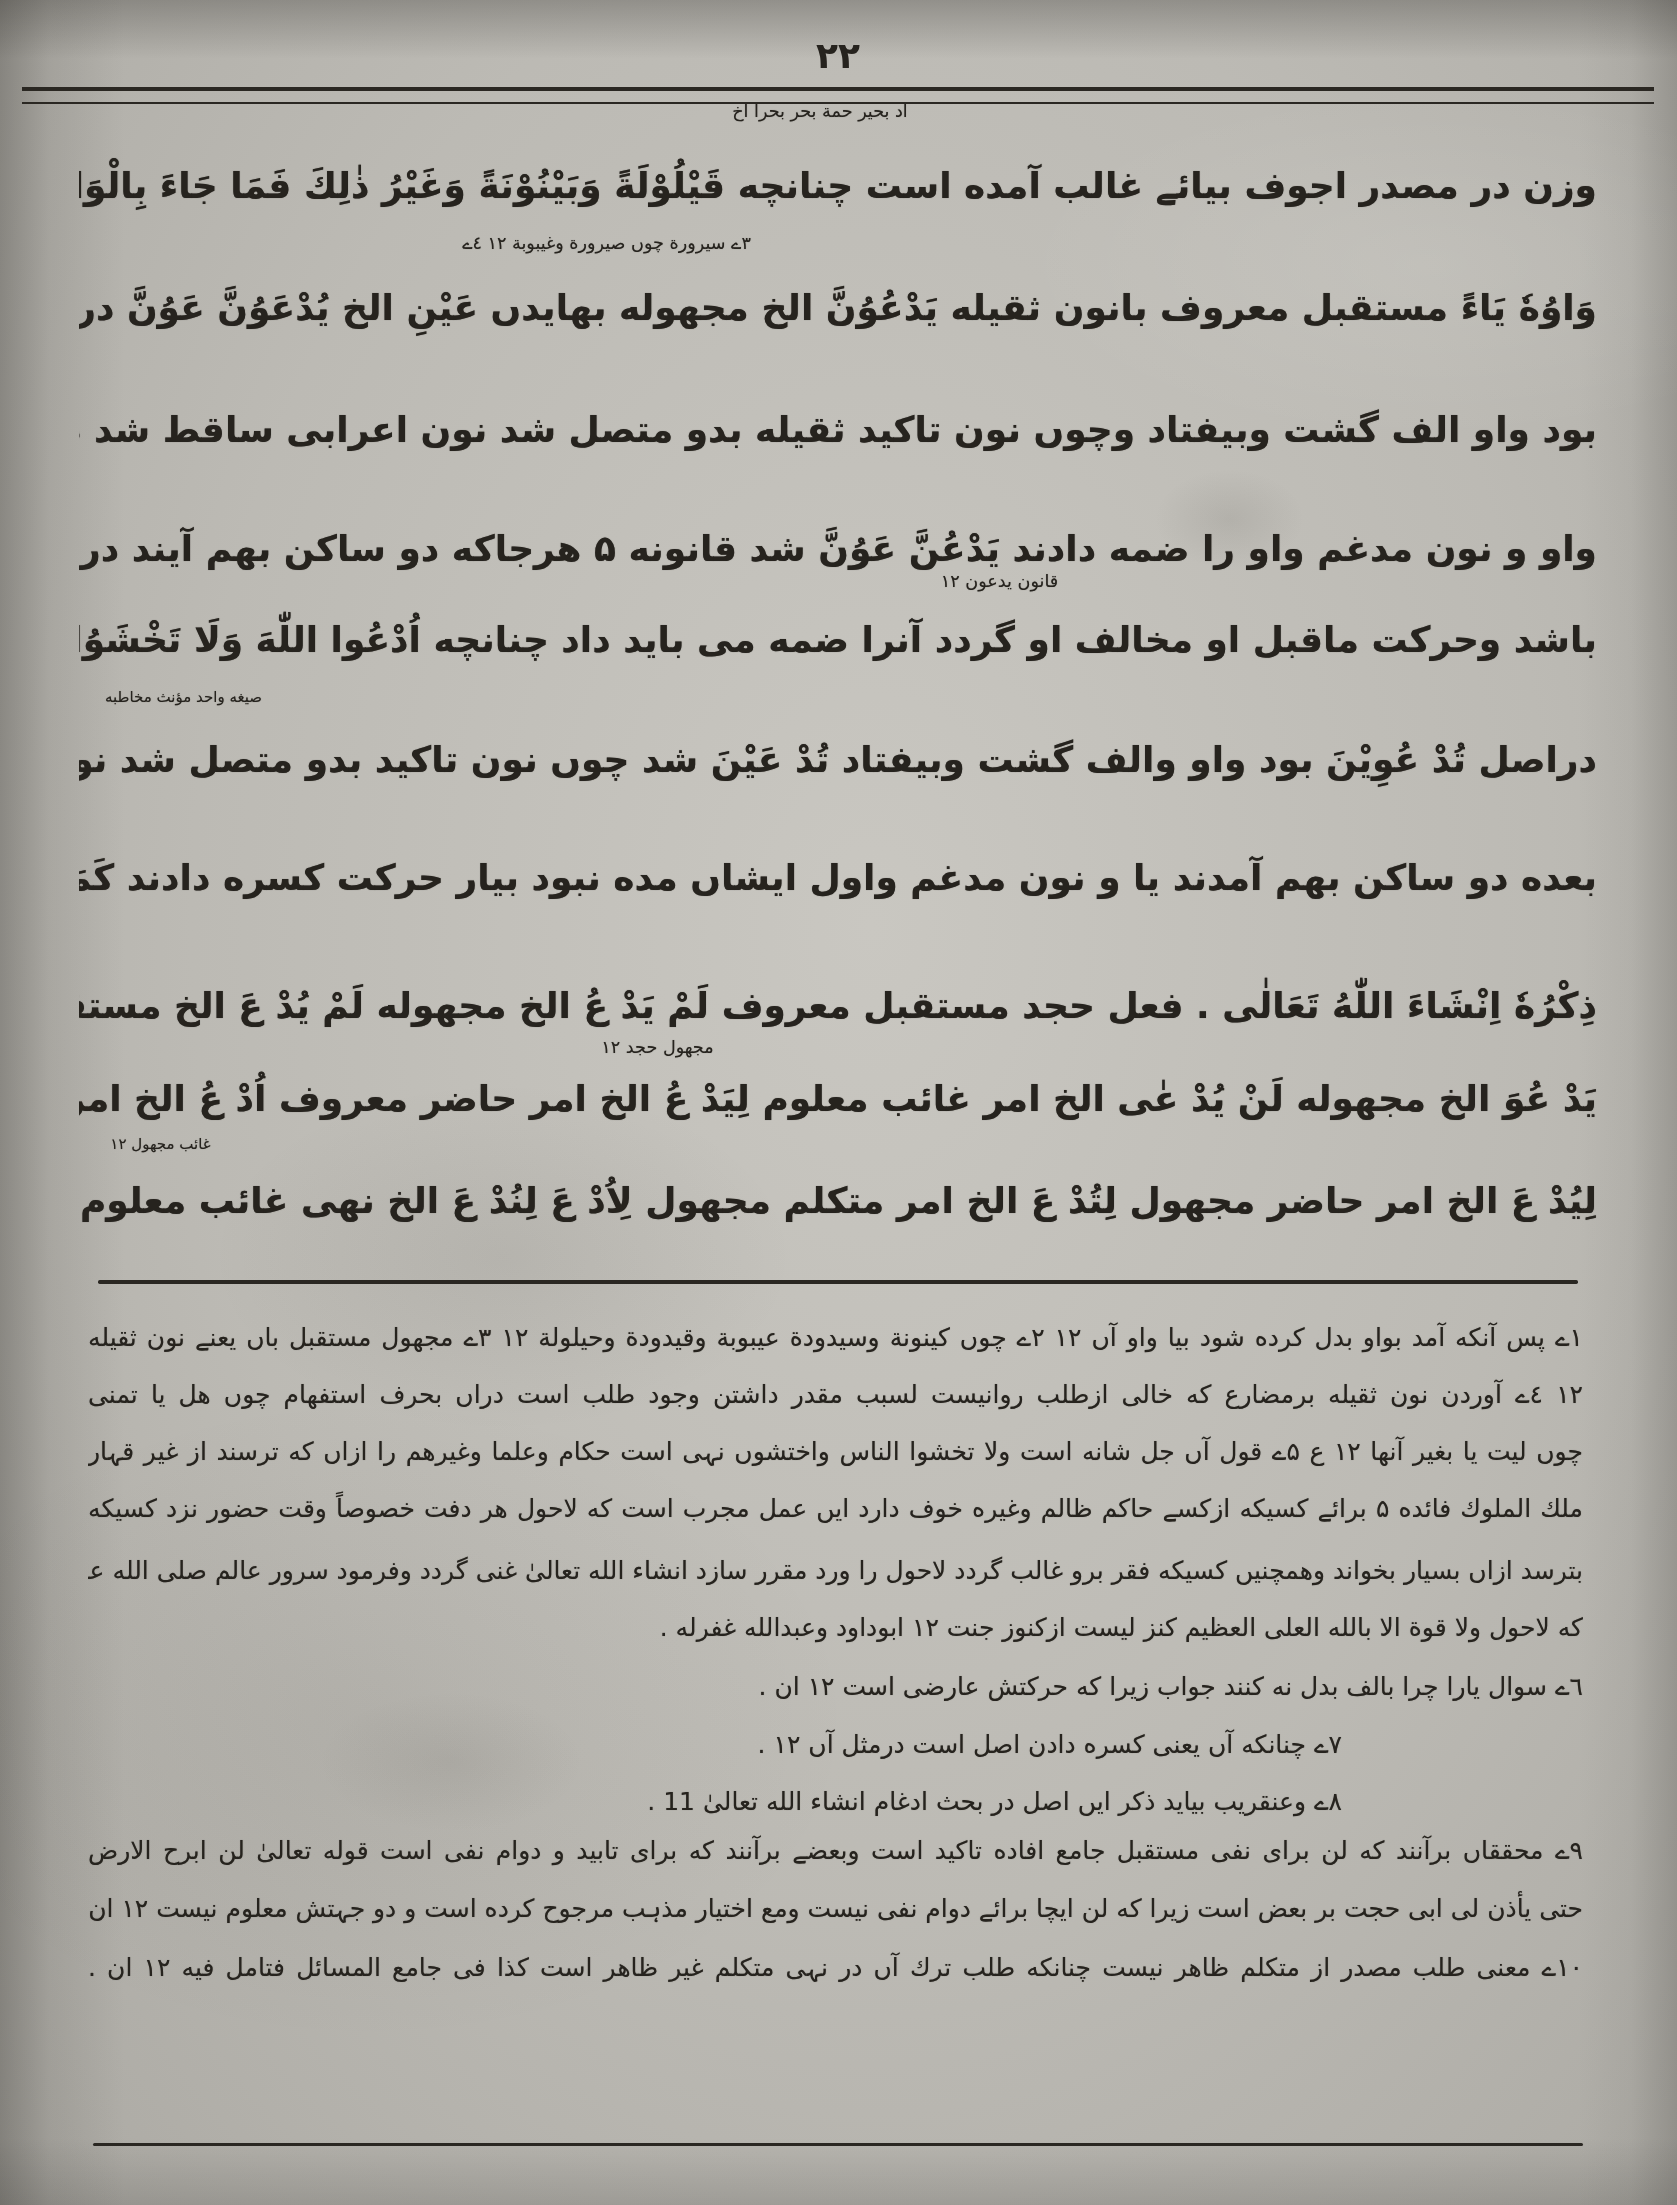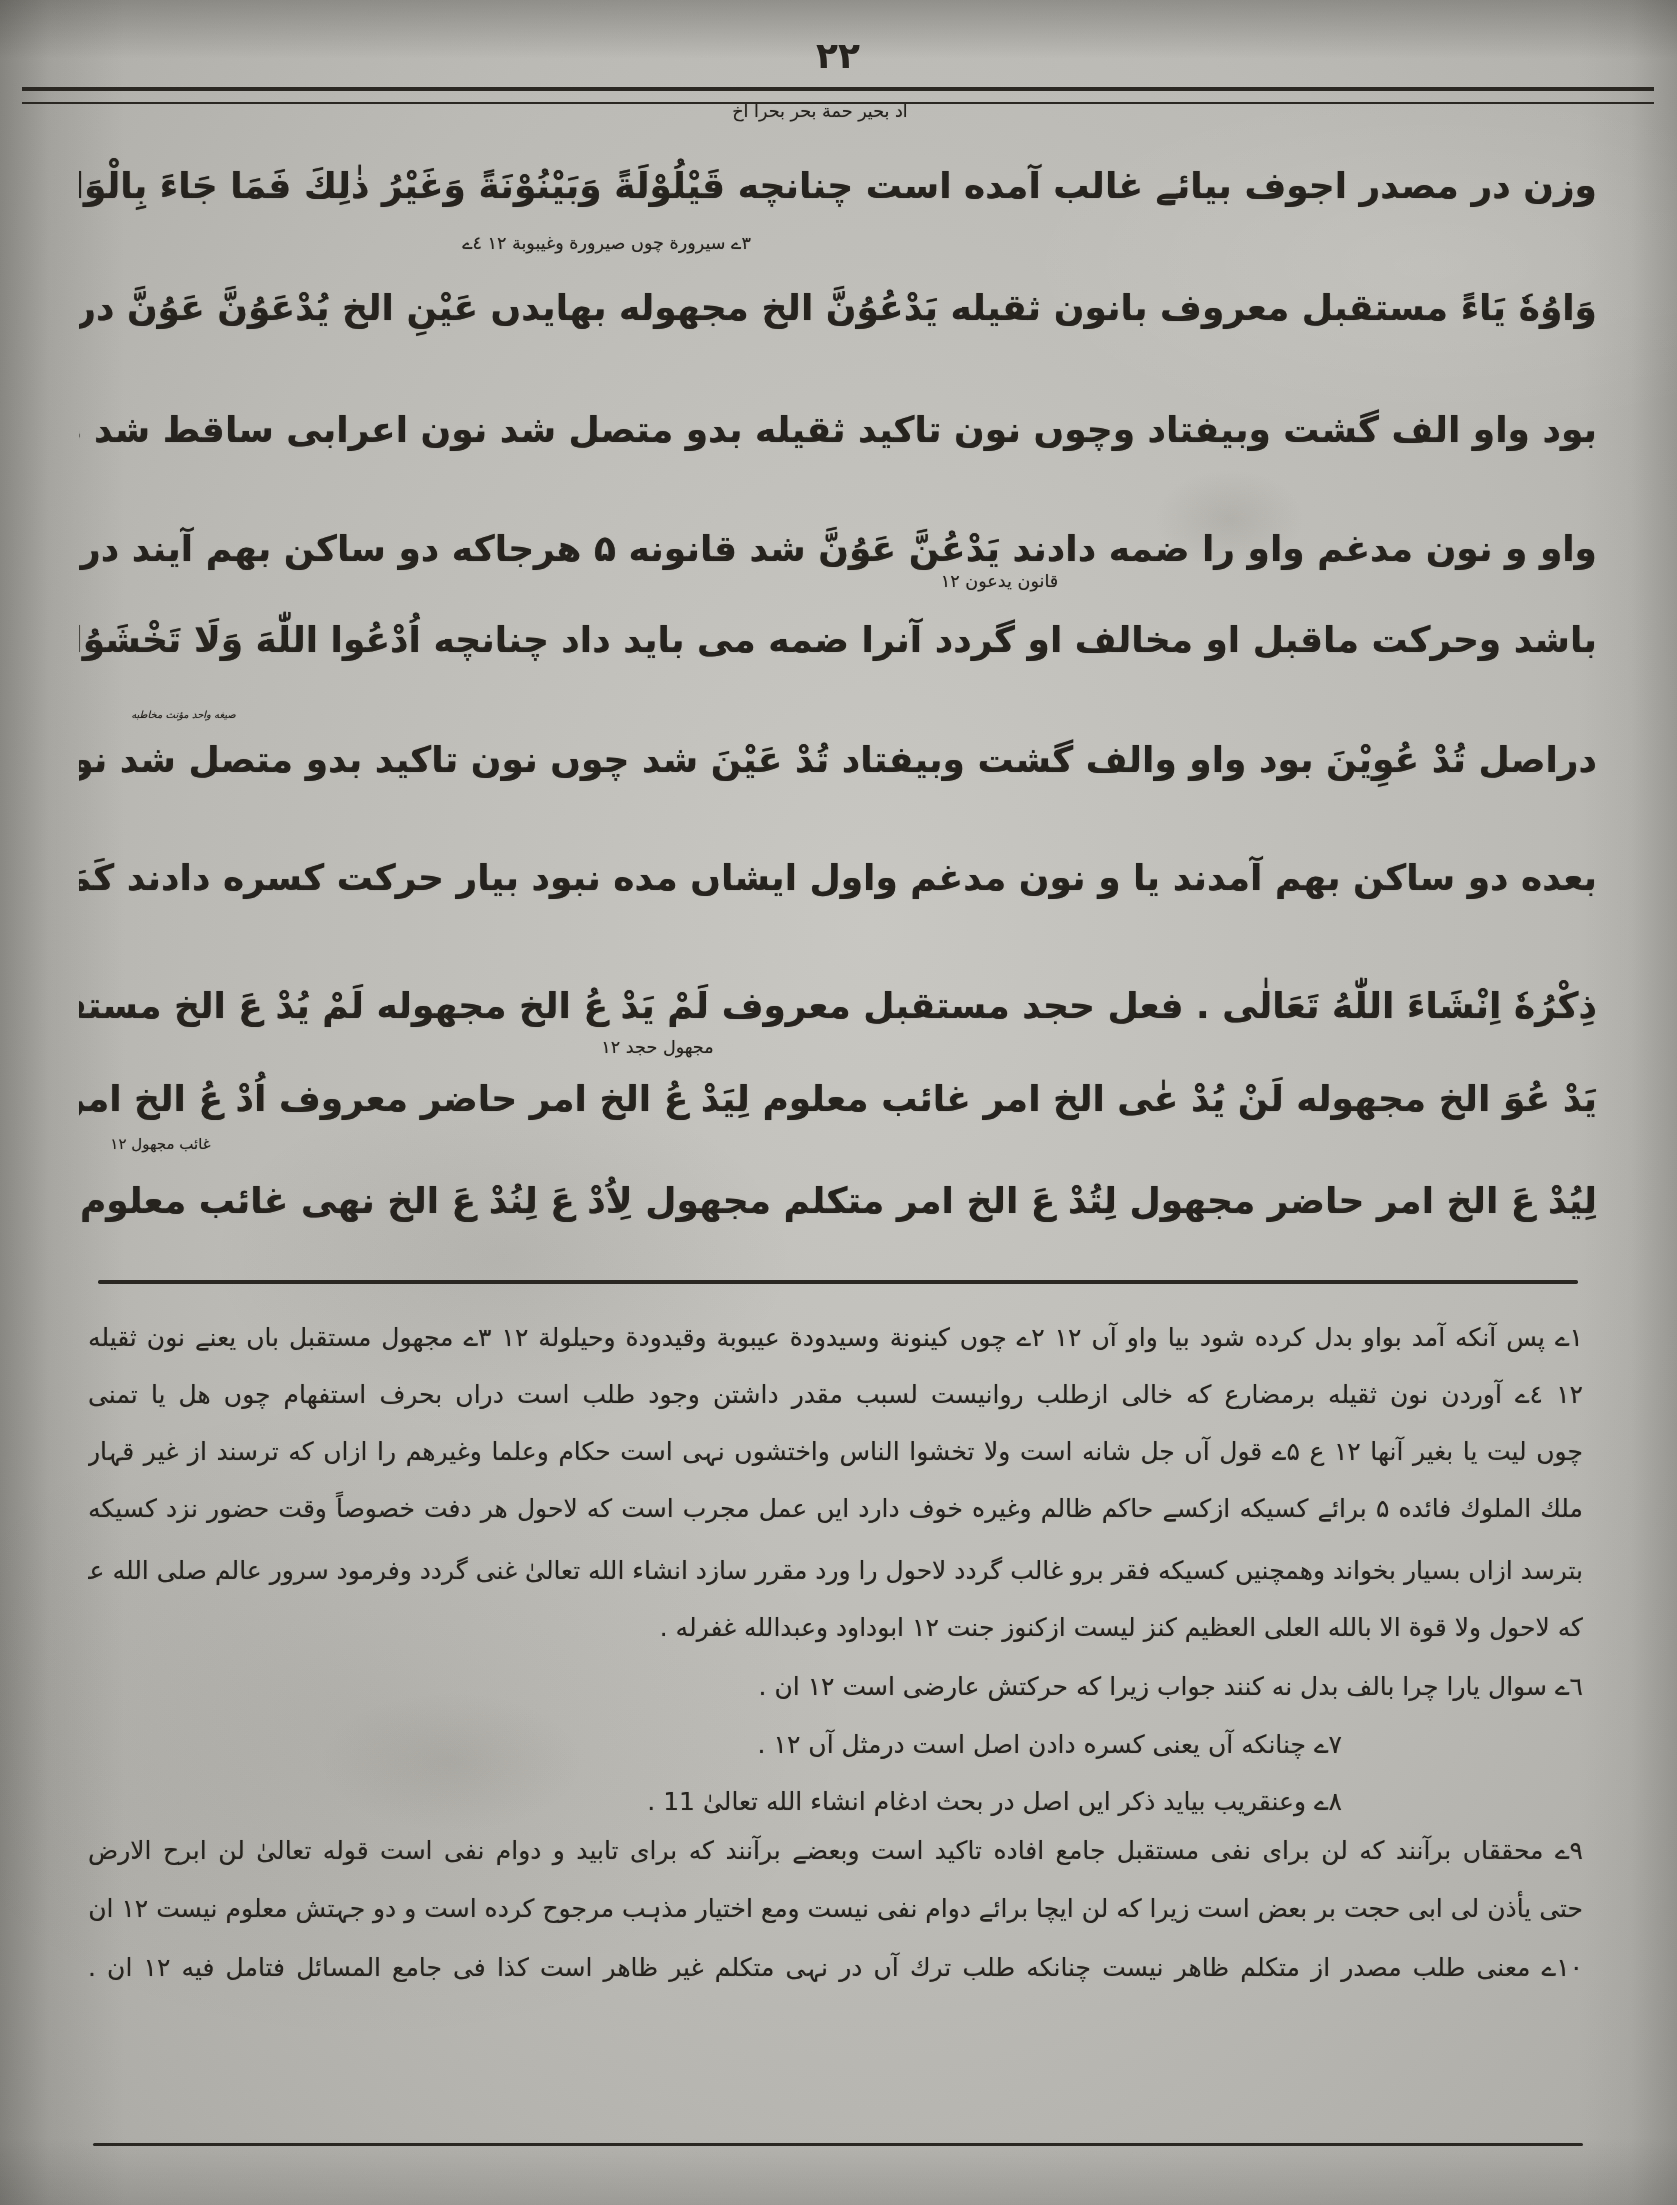--- a/index.html
+++ b/index.html
@@ -53,21 +53,21 @@
   .m8{top:1057px;} .m9{top:1159px;}
   
   .inote{
     position:absolute;font-size:17.6px;font-weight:500;
     text-align:center;line-height:25px;white-space:nowrap;
     text-shadow:0 0 0.8px rgba(38,35,30,0.5);
   }
   .n-top{top:99px;left:620px;width:402px;}
   .n-a1{top:231px;left:393px;width:429px;}
   .n-a2{top:569px;left:879px;width:243px;}
-  .n-a3{top:702px;left:80px;width:209px;font-size:10px;font-style:italic;}
+  .n-a3{top:685px;left:80px;width:209px;font-size:15px;}
   .n-a4{top:1035px;left:575px;width:167px;text-align:center;}
   .n-a5{top:1132px;left:84px;width:155px;font-size:15px;}
   
   .fline{
     position:absolute;left:89px;right:94px;height:52px;
     font-size:25px;font-weight:500;line-height:47px;
     text-align:justify;text-align-last:justify;
     white-space:nowrap;overflow:hidden;
     text-shadow:0 0 0.8px rgba(38,35,30,0.5);
   }

